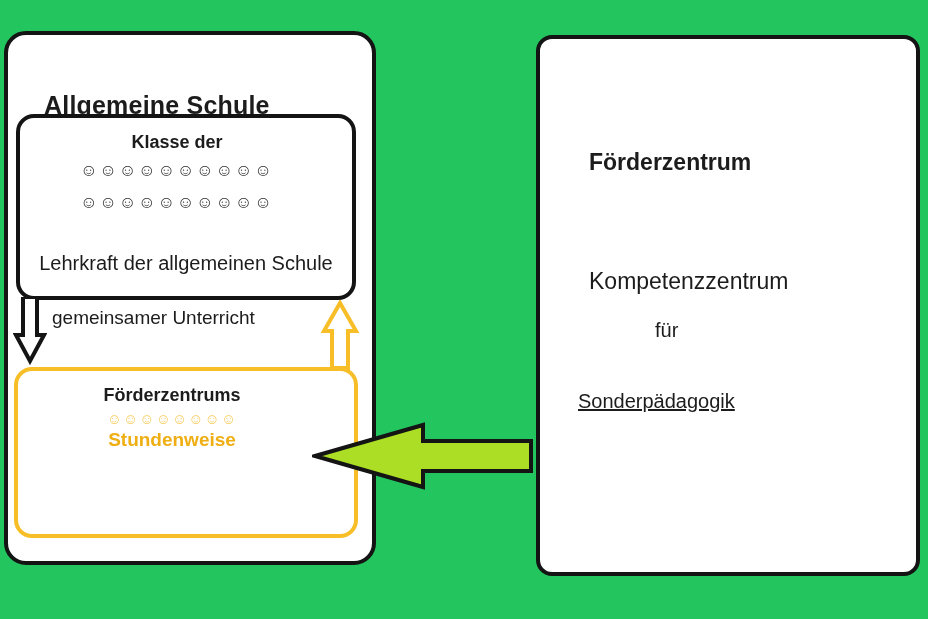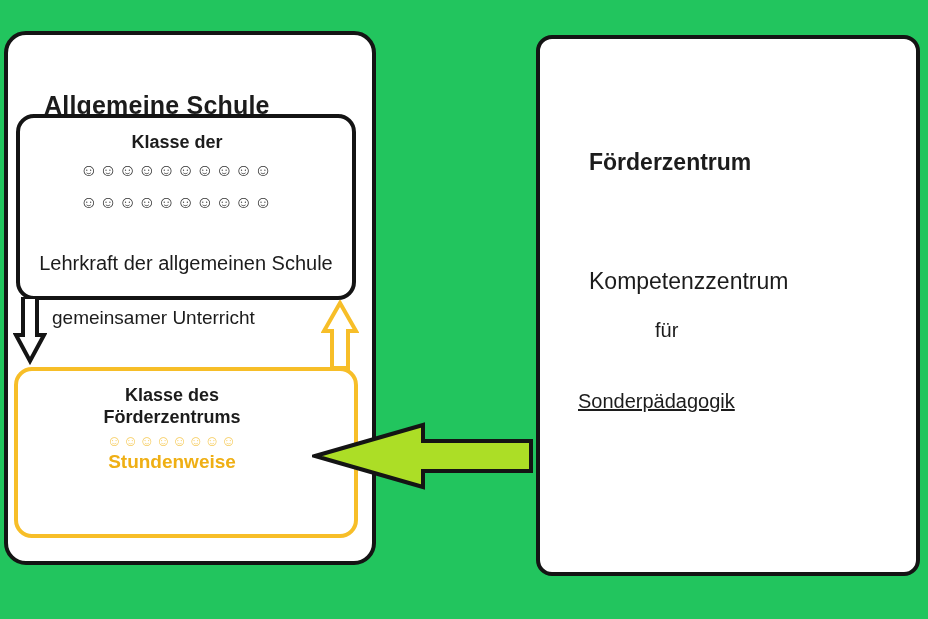--- a/index.html
+++ b/index.html
@@ -111,21 +111,20 @@
     </svg>
   </div>
 
   <div class="exchange-text">
     <div>gemeinsamer Unterricht</div>
   </div>
 
   <div class="box partner-box">
     <div class="partner-content">
       <div class="box-heading">
-        <div>Klasse des</div>
         <div>Förderzentrums</div>
       </div>
       <div class="partner-smileys">☺☺☺☺☺☺☺☺</div>
       <div class="partner-label">Stundenweise</div>
     </div>
   </div>
 
   <div class="box right-box">
     <div class="rb-title">Förderzentrum</div>
     <div class="rb-line1">Kompetenzzentrum</div>

